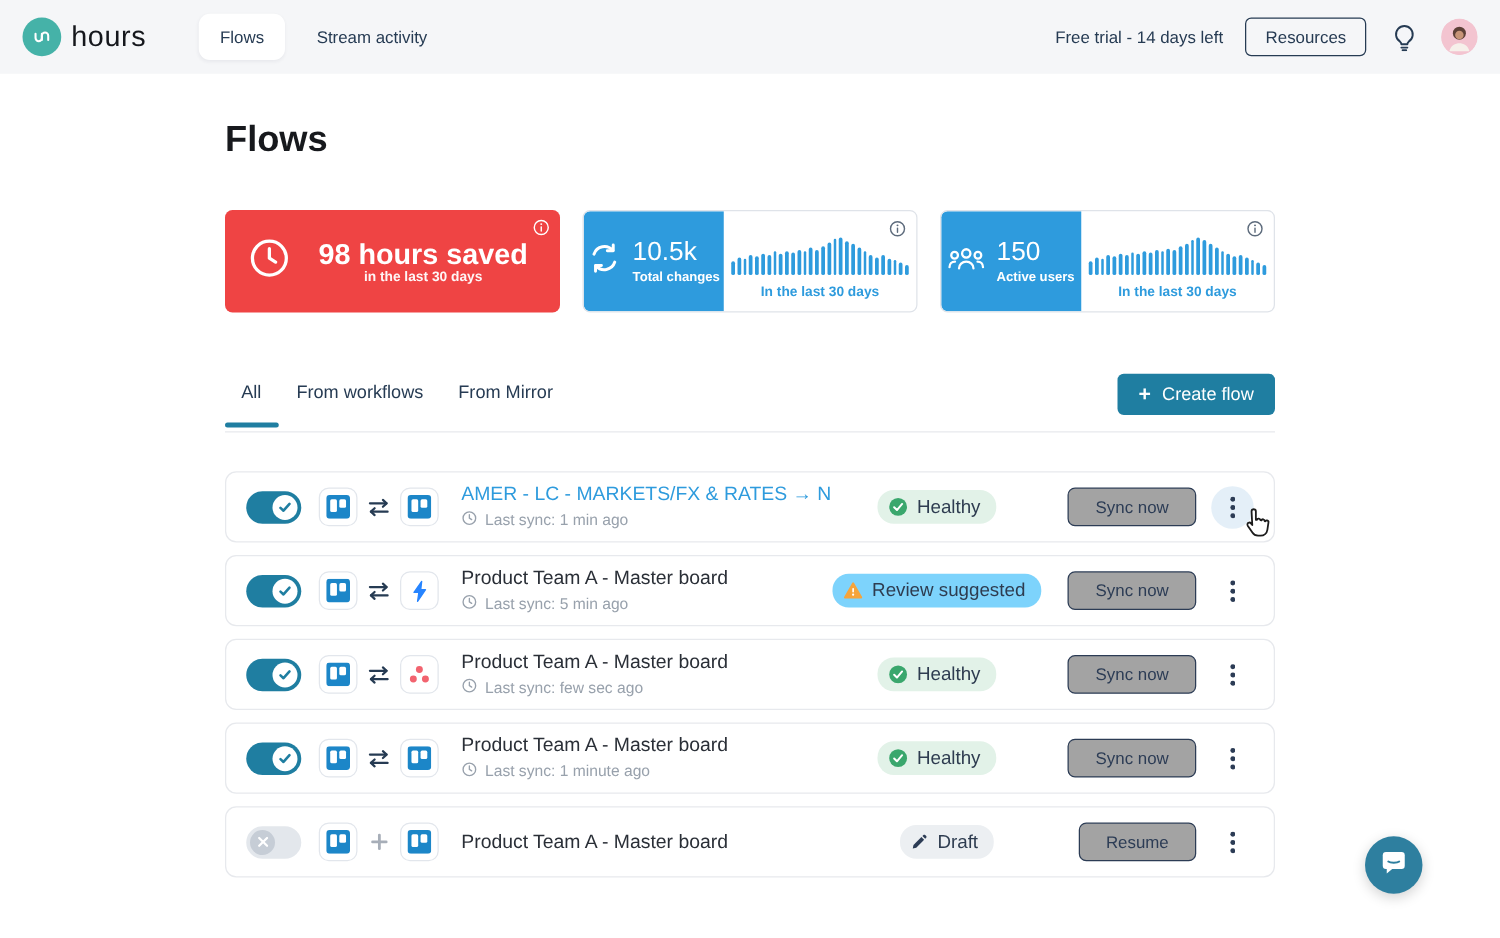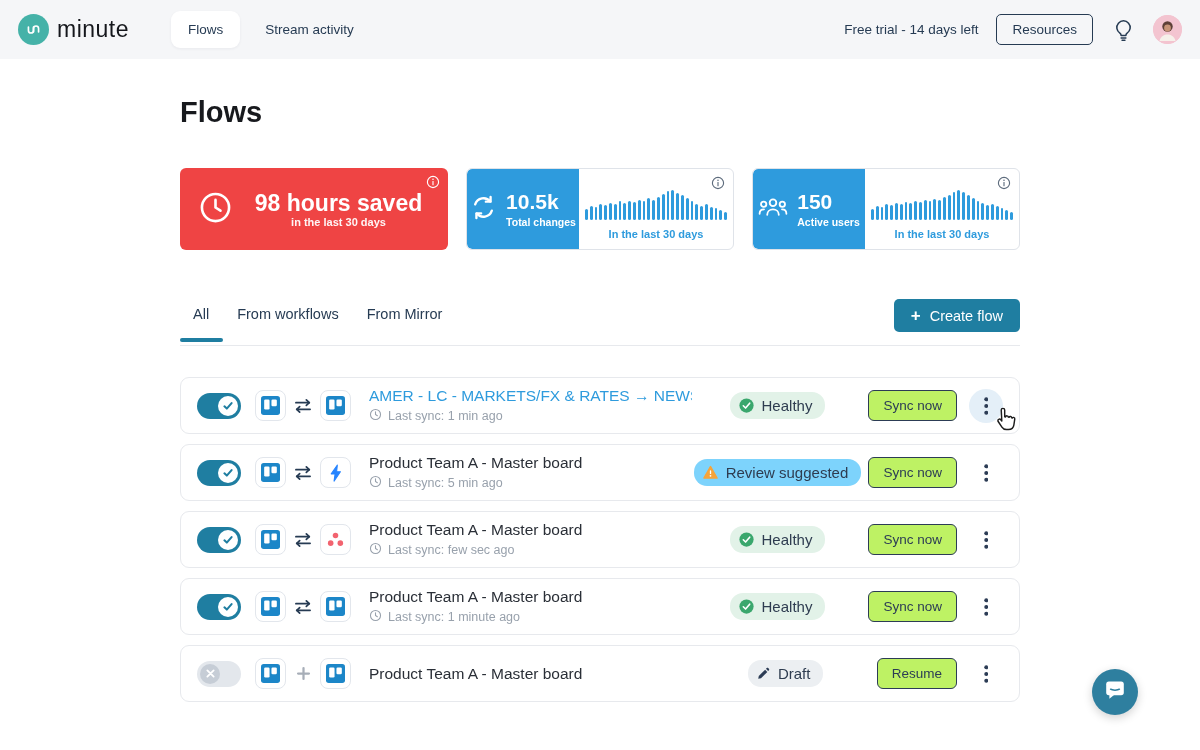--- a/index.html
+++ b/index.html
@@ -28,21 +28,21 @@
   .page-title { margin-top:37px; font-size:29px; font-weight:700; color:#17191d; }
 
   
   .cards { display:flex; gap:18px; margin-top:39px; }
   .card { height:82px; border-radius:6px; flex:0 0 268px; position:relative; }
   .card.solid { background:#ef4444; color:#fff; display:flex; align-items:center; padding:0 18px; gap:14px; }
   .card.solid .headline { font-size:23px; font-weight:700; line-height:1.15; }
   .card.solid .subtext { font-size:11px; font-weight:600; opacity:.95; text-align:center; }
   .card.split { border:1px solid #dfe3e9; background:#fff; display:flex; overflow:hidden; }
   .split-blue { width:112px; background:#2e9bdd; color:#fff; display:flex; align-items:center; justify-content:center; gap:9px; border-radius:5px 0 0 5px; }
-  .split-num { font-size:21px; font-weight:700; line-height:1.1; }
+  .split-num { font-size:21px; font-weight:400; line-height:1.1; }
   .split-label { font-size:10.5px; font-weight:600; margin-top:2px; }
   .split-white { flex:1; position:relative; display:flex; flex-direction:column; align-items:center; justify-content:flex-end; padding-bottom:9px; }
   .spark { display:flex; align-items:flex-end; gap:2px; height:30px; margin-bottom:8px; }
   .spark i { display:block; width:2.8px; background:#2e9bdd; border-radius:2px; }
   .spark-caption { font-size:11px; font-weight:700; color:#2e9bdd; }
   .info-corner { position:absolute; top:7px; right:8px; width:14px; height:14px; }
   .info-corner.on-blue { color:#fff; }
   .info-corner.on-white { color:#5d6b7c; }
 
   
@@ -69,22 +69,22 @@
   .connector { width:22px; display:flex; align-items:center; justify-content:center; }
   .flow-text { margin-left:18px; flex:1; min-width:0; }
   .flow-title { font-size:15.5px; color:#2a2f37; white-space:nowrap; overflow:hidden; cursor:pointer; }
   .flow-title.link { color:#2e9bdd; }
   .flow-sub { display:flex; align-items:center; gap:6px; font-size:12.5px; color:#98a1ac; margin-top:3px; }
   .badge-zone { width:170px; display:flex; justify-content:center; flex:0 0 170px; }
   .badge { display:inline-flex; align-items:center; gap:8px; border-radius:13px; padding:5px 13px 5px 9px; font-size:15px; color:#2e3c50; }
   .badge.healthy { background:#e2f2e8; }
   .badge.review  { background:#7dd3fc; }
   .badge.draft   { background:#eceff2; }
-  .action-btn { margin-left:6px; background:#bef264; border:1.5px solid #2c3c55; border-radius:6px; color:#2c3c55;
-                font-family:inherit; font-size:13.5px; font-weight:500; padding:7px 14px; min-width:76px; cursor:pointer; }
+  .action-btn { margin-left:20px; background:#a3a3a3; border:1.5px solid #2c3c55; border-radius:6px; color:#2c3c55;
+                font-family:inherit; font-size:13.5px; font-weight:500; padding:7px 21px; min-width:76px; cursor:pointer; }
   .kebab { width:34px; height:34px; margin-left:12px; border-radius:50%; display:flex; align-items:center; justify-content:center; position:relative; cursor:pointer; flex:0 0 34px; }
   .kebab.hl { background:#e4eff8; }
   .cursor { position:absolute; right:-13px; bottom:-13px; }
 
   
   .chat-launcher { position:absolute; left:1092px; top:669px; width:46px; height:46px; border-radius:50%;
                    background:#2e7f9f; display:flex; align-items:center; justify-content:center;
                    box-shadow:0 3px 10px rgba(0,0,0,.18); cursor:pointer; }
 </style>
 </head>
@@ -93,21 +93,21 @@
 <div class="screen">
 
   <header class="navbar">
     <div class="brand">
       <span class="brand-circle">
         <svg width="19" height="19" viewBox="0 0 24 24" fill="none" stroke="#fff" stroke-width="2.1" stroke-linecap="round">
           <path d="M5.6 8.8v4.4a3.2 3.2 0 0 0 6.4 0V8.8"></path>
           <path d="M12 15.2v-4.4a3.2 3.2 0 0 1 6.4 0v4.4"></path>
         </svg>
       </span>
-      <span class="brand-word">minute</span>
+      <span class="brand-word">hours</span>
     </div>
     <nav style="display:flex;">
       <span class="nav-tab active">Flows</span>
       <span class="nav-tab">Stream activity</span>
     </nav>
     <div class="nav-right">
       <span class="trial-text">Free trial - 14 days left</span>
       <button class="resources-btn">Resources</button>
       <span class="bulb">
         <svg width="21" height="23" viewBox="0 0 22 24" fill="none" stroke="#263b53" stroke-width="1.6" stroke-linecap="round" stroke-linejoin="round">

